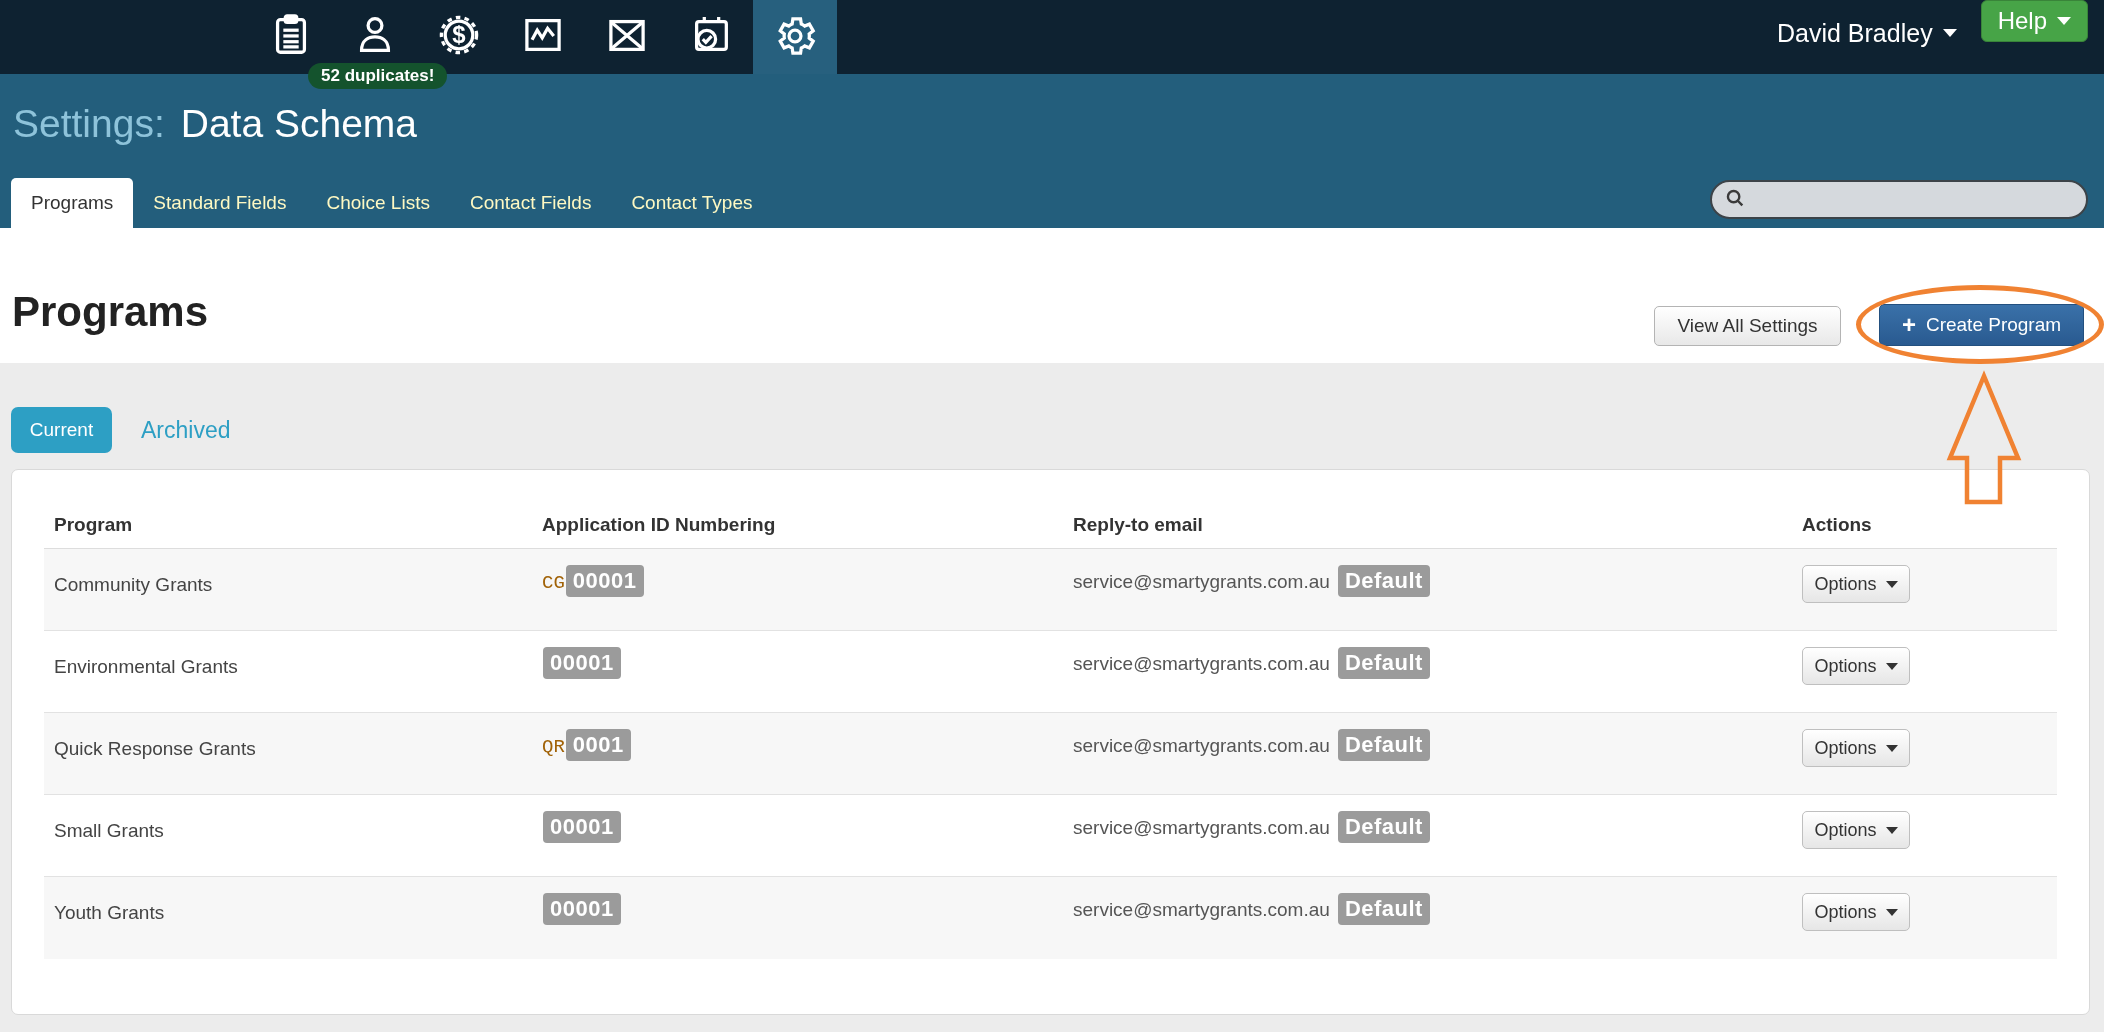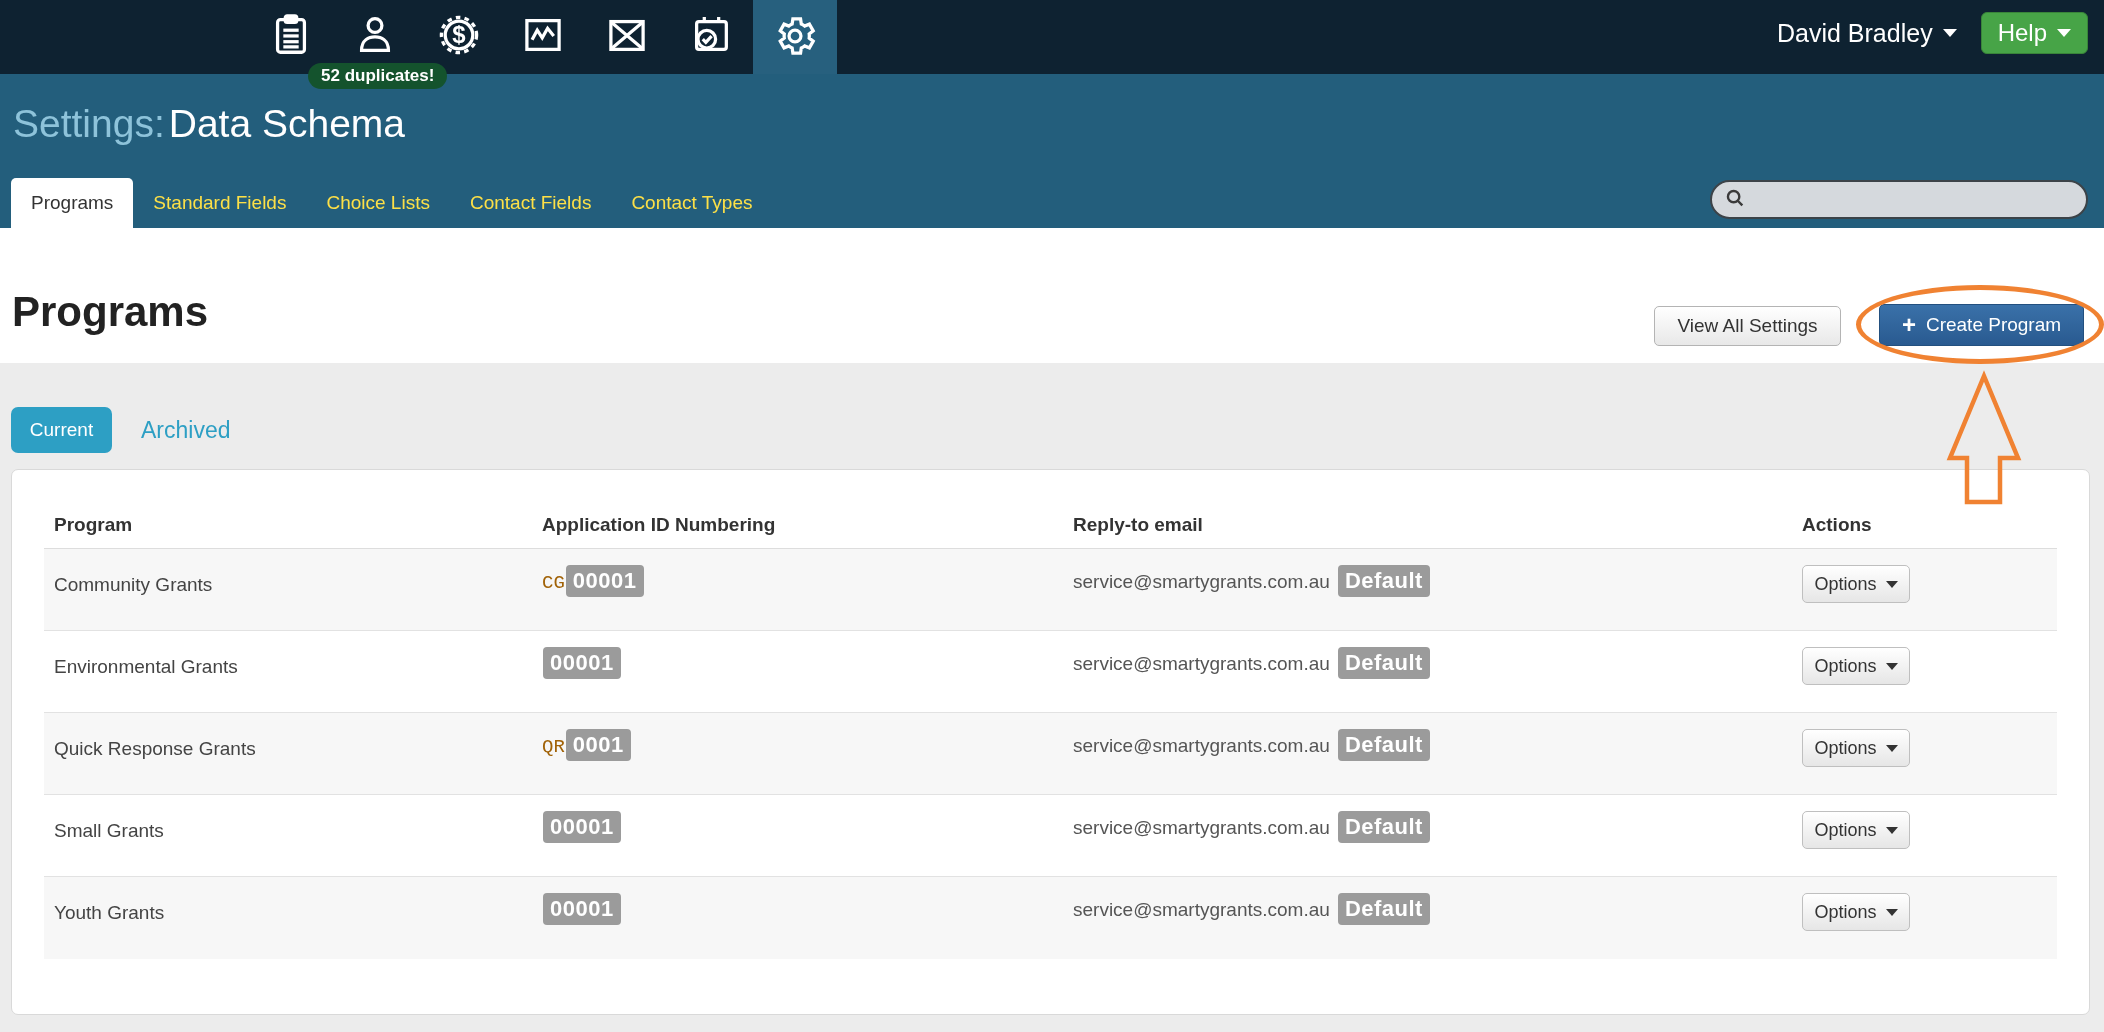--- a/index.html
+++ b/index.html
@@ -17,34 +17,34 @@
   .navbar { position:absolute; left:0; top:0; width:2104px; height:74px; background:#0e2231; }
   .brand { position:absolute; left:13px; top:0; height:74px; display:flex; align-items:center;
            color:#fff; font-size:28px; letter-spacing:0.2px; }
   .nav-icons { position:absolute; left:249px; top:0; height:74px; display:flex; }
   .nav-cell { width:84px; height:74px; display:flex; align-items:center; justify-content:center; cursor:pointer; }
   .nav-cell.active { background:#27607e; height:76px; }
   .nav-cell svg { width:46px; height:46px; stroke:#fff; fill:none; stroke-width:1.7; }
   .dup-badge { position:absolute; left:308px; top:63px; height:26px; padding:0 13px;
                background:#14532d; border-radius:13px; color:#fff; font-weight:bold;
                font-size:17px; line-height:26px; z-index:5; }
-  .nav-right { position:absolute; right:16px; top:0; height:66px; display:flex; align-items:center; gap:24px; }
+  .nav-right { position:absolute; right:16px; top:0; height:66px; display:flex; gap:24px; }
   .user-menu { color:#fff; font-size:25px; display:flex; align-items:center; gap:10px; cursor:pointer; }
   .caret { display:inline-block; width:0; height:0; border-left:7px solid transparent;
            border-right:7px solid transparent; border-top:8px solid currentColor; }
   .help-btn { background:#47a447; border:1px solid #398439; border-radius:6px; color:#fff;
               font-size:24px; height:42px; padding:0 16px; display:flex; align-items:center; gap:10px; cursor:pointer; }
 
   
   .page-header { position:absolute; left:0; top:74px; width:2104px; height:154px; background:#235e7c; }
   .settings-title { position:absolute; left:13px; top:28px; font-size:39px; }
   .settings-title .section { color:#8ec3da; }
-  .settings-title .name { color:#fff; margin-left:4px;text-align:right; }
+  .settings-title .name { color:#fff; margin-left:16px;text-align:right; }
   .tabs { position:absolute; left:11px; bottom:0; display:flex; height:50px; }
-  .tab { height:50px; line-height:50px; padding:0 20px; font-size:19px; color:#fde047; cursor:pointer; white-space:nowrap; }
+  .tab { height:50px; line-height:50px; padding:0 20px; font-size:19px; color:#fef9c3; cursor:pointer; white-space:nowrap; }
   .tab.active { background:#fff; color:#333; border-radius:5px 5px 0 0; }
   .searchbox { position:absolute; right:16px; top:106px; width:378px; height:39px;
                background:#d5d9dd; border:2px solid #3c4348; border-radius:20px;
                display:flex; align-items:center; padding:0 12px; }
   .searchbox svg { width:22px; height:22px; stroke:#3a3a3a; fill:none; stroke-width:2.6; flex:0 0 auto; }
   .searchbox input { flex:1; border:none; outline:none; background:transparent; font-size:19px;
                      font-family:"Liberation Sans", sans-serif; color:#222; margin-left:8px; }
 
   
   .toolbar { position:absolute; left:0; top:228px; width:2104px; height:135px; background:#fff; }

